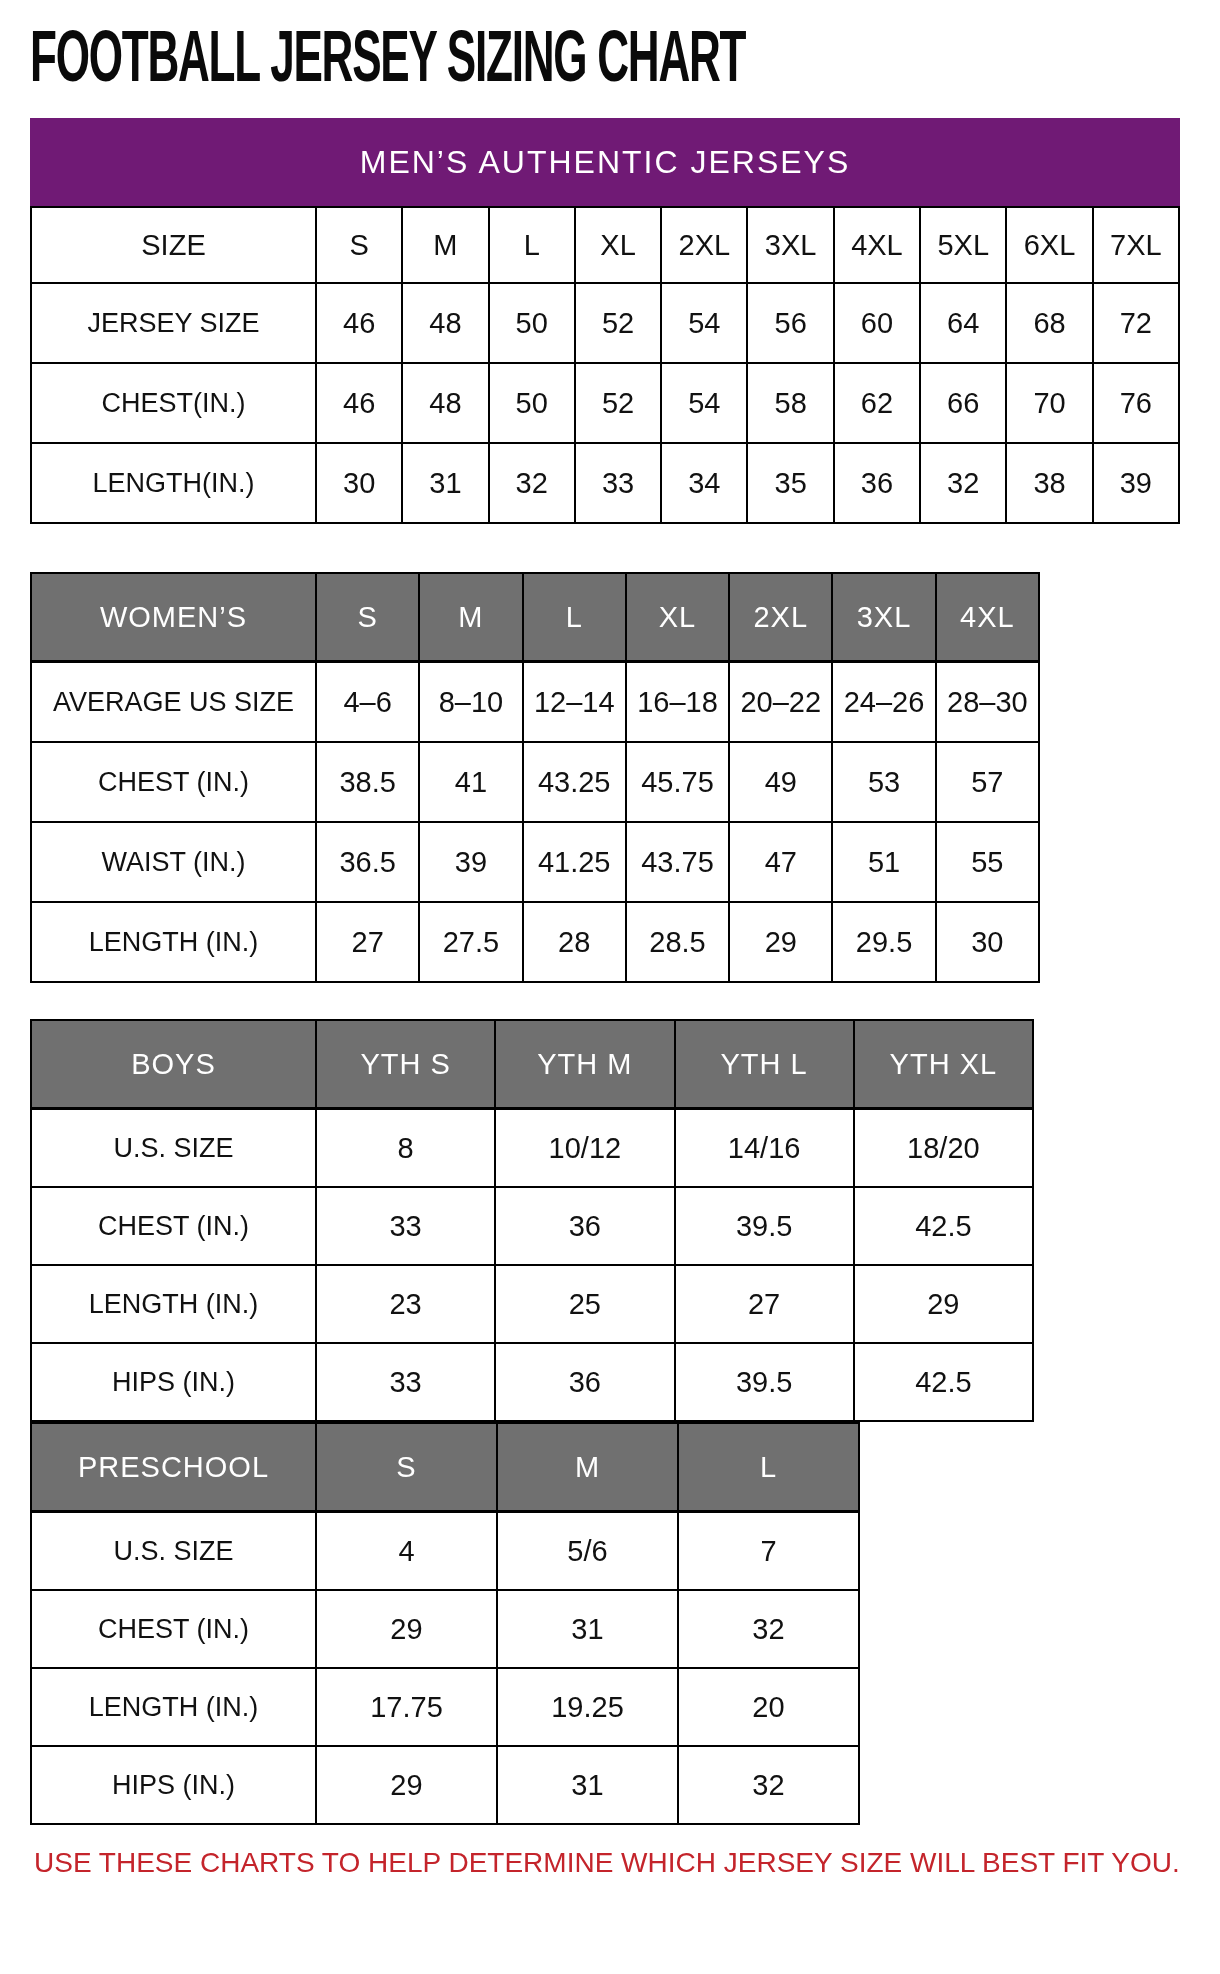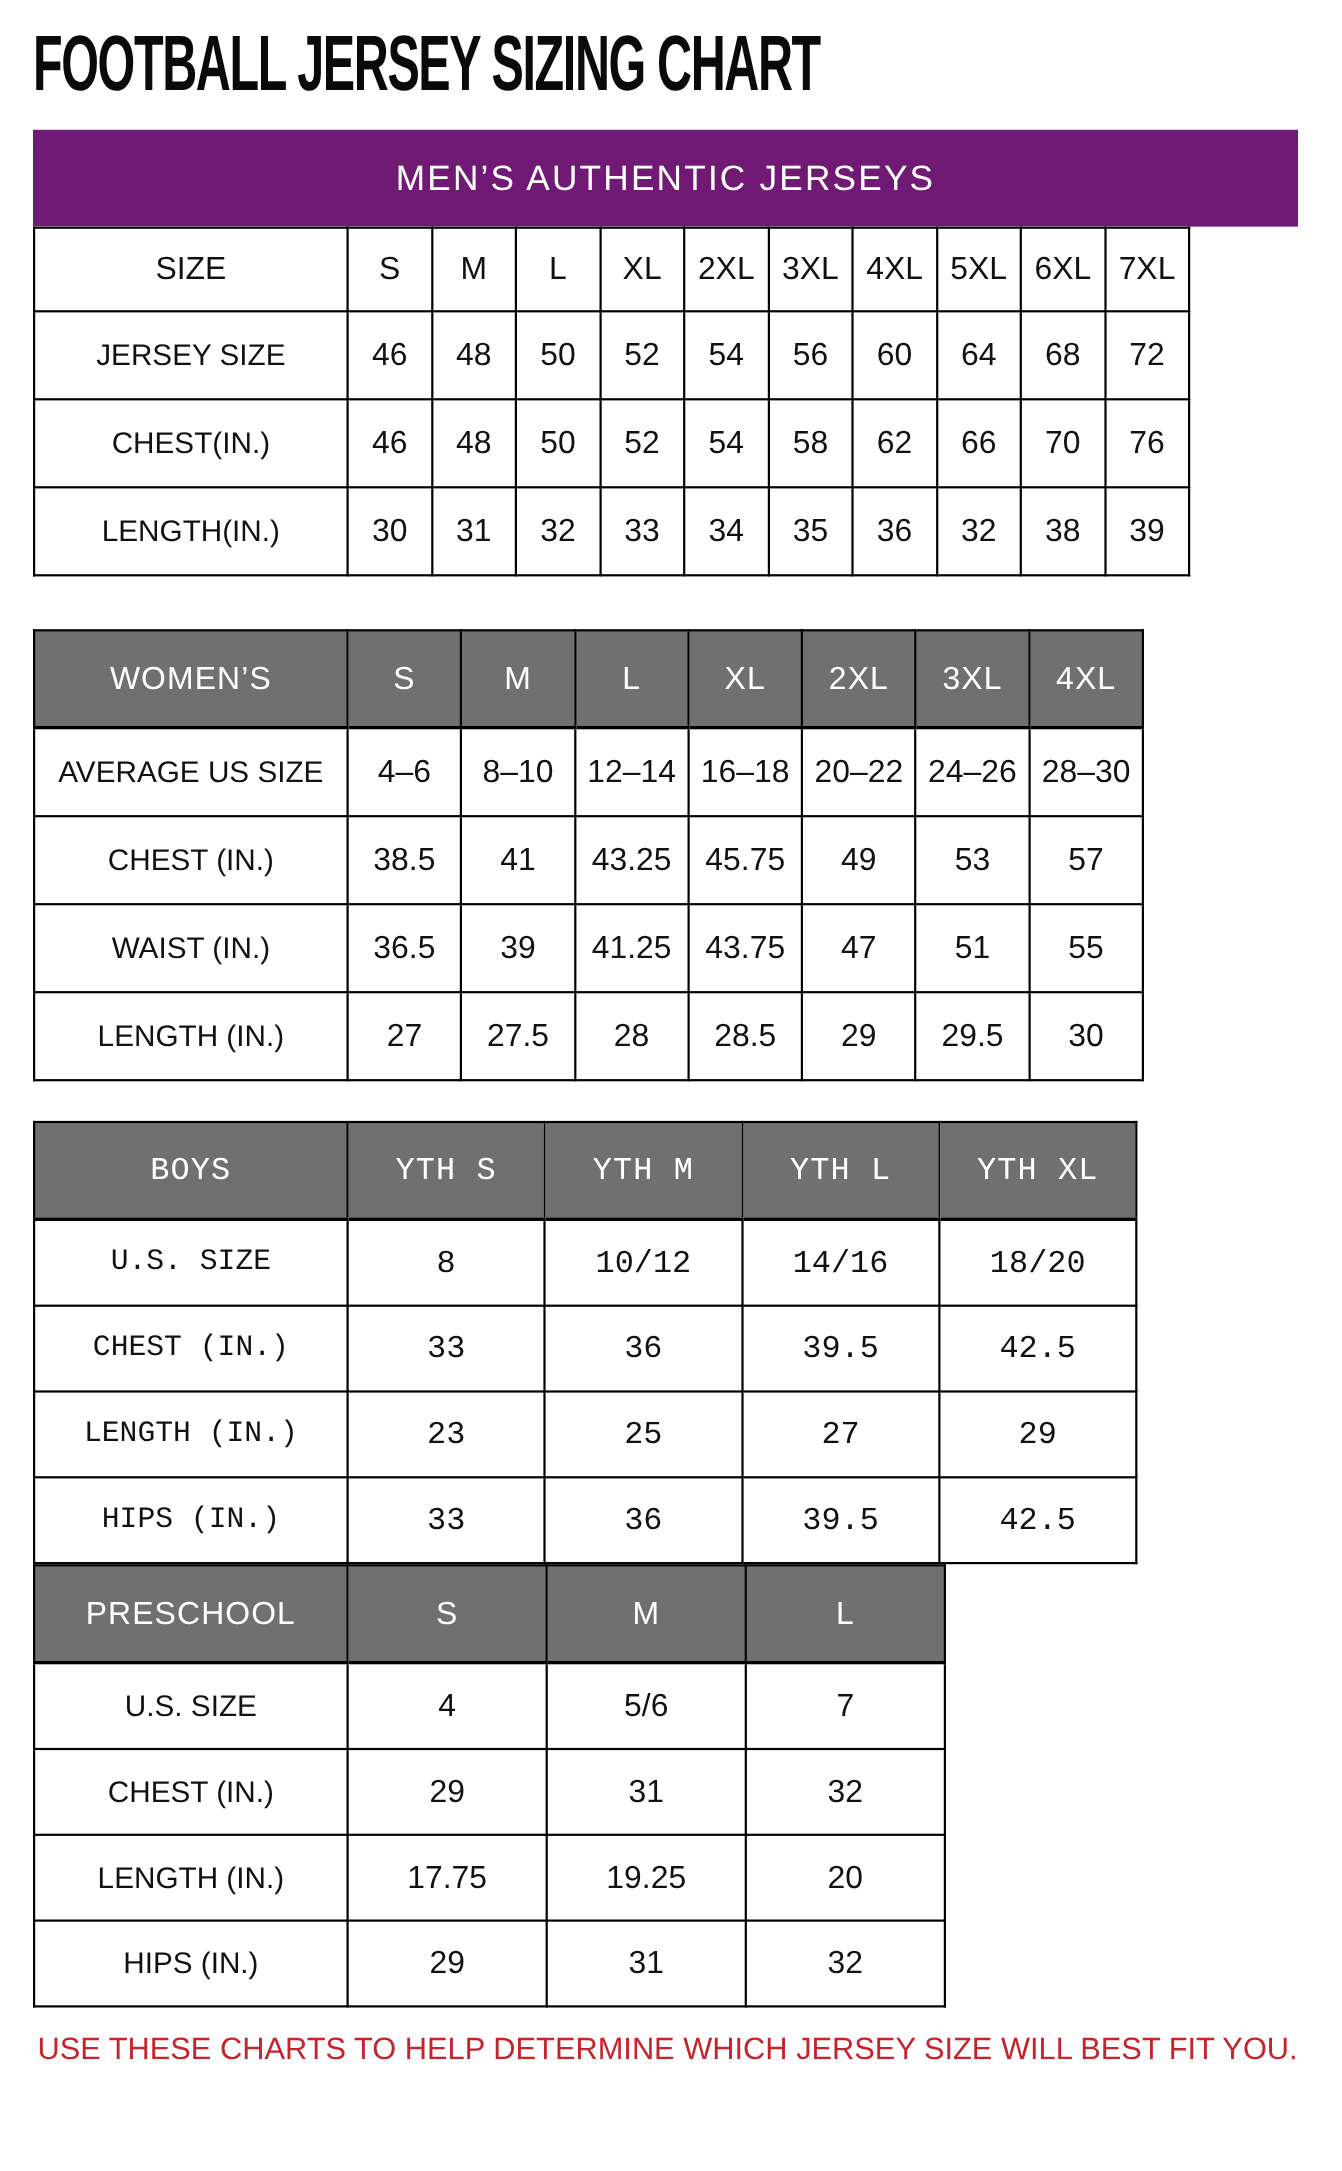--- a/index.html
+++ b/index.html
@@ -57,23 +57,23 @@
     letter-spacing: 2px;
     font-weight: 400;
   }
 
   
   table.sizing-table {
     border-collapse: collapse;
     table-layout: fixed;
     background: #ffffff;
   }
-  #mens-table      { width: 1052px; }
+  #mens-table      { width: 1150px; }
   #womens-table    { width: 1010px; padding-left: 48px; }
-  #boys-table      { width: 1004px; font-family: Liberation Mono, monospace; }
+  #boys-table      { width: 1004px; }
   #preschool-table { width: 830px; }
 
   table.sizing-table td {
     border: 2px solid #000000;
     text-align: center;
     vertical-align: middle;
     overflow: hidden;
   }
   table.sizing-table td.lbl {
     width: 243px;

